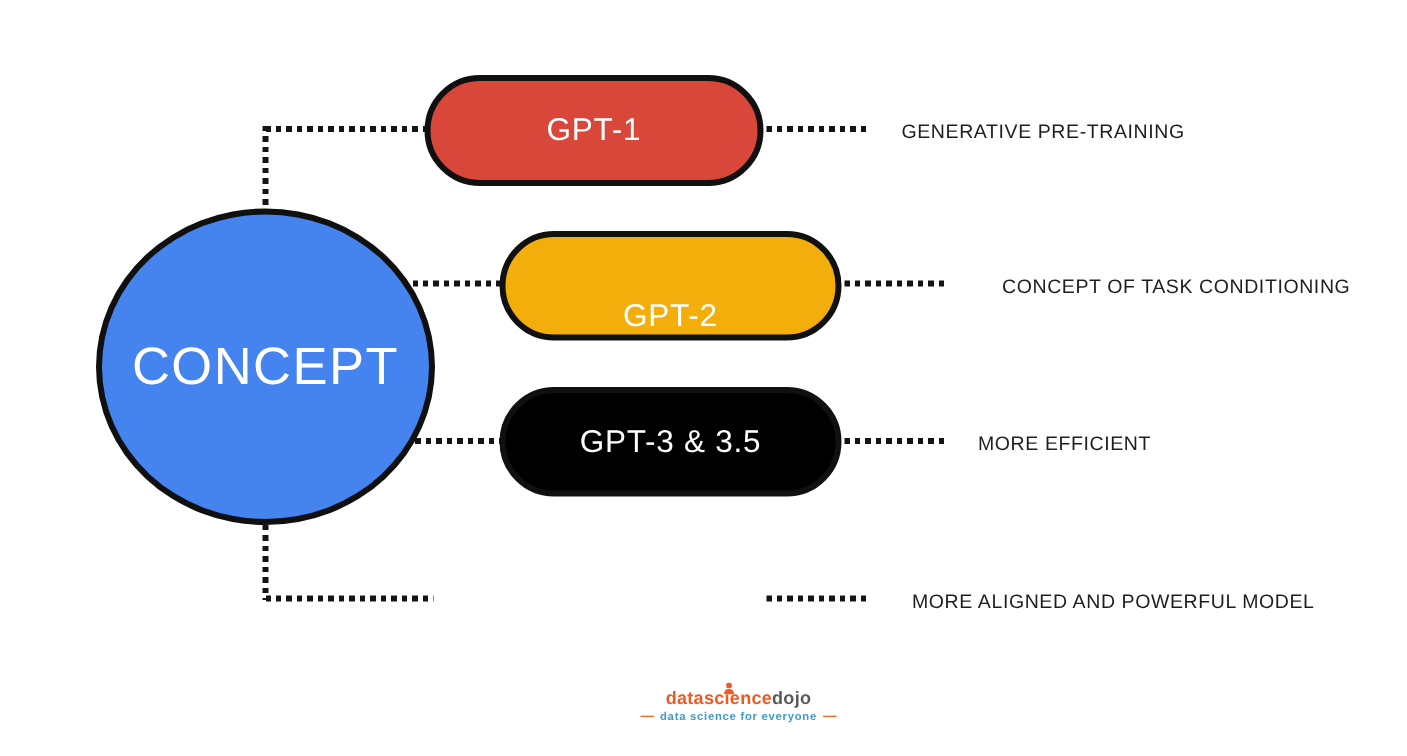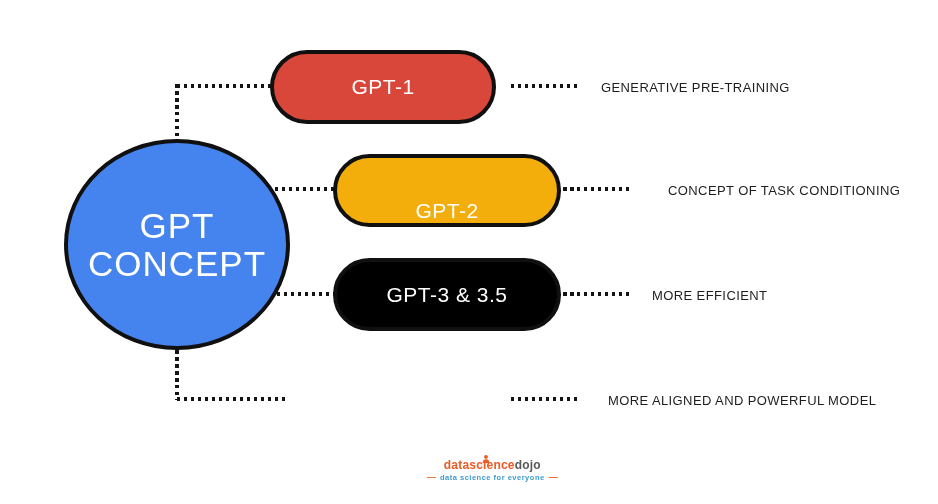--- a/index.html
+++ b/index.html
@@ -16,21 +16,21 @@
     color:#ffffff; font-size:35px; letter-spacing:1px; line-height:1.07;
     text-align:center; z-index:2;
   }
 
   
   .pill {
     position:absolute; box-sizing:border-box; border:4px solid #101010;
     border-radius:40px; display:flex; align-items:center; justify-content:center;
     color:#ffffff; font-size:21px; letter-spacing:0.5px; z-index:2;
   }
-  .pill1 { left:270px; top:50px;  width:226px; height:74px; }
+  .pill1 { left:283px; top:50px;  width:226px; height:74px; }
   .pill2 { left:333px; top:154px; width:228px; height:73px;align-items:flex-end; }
   .pill3 { left:333px; top:258px; width:228px; height:73px; }
   .pill4 { left:283px; top:363px; width:226px; height:73px; }
 
   
   .dot-h {
     position:absolute; height:4px; z-index:1;
     background-image:repeating-linear-gradient(to right, #141414 0 3.5px, transparent 3.5px 7px);
   }
   .dot-v {
@@ -82,21 +82,20 @@
   <div class="dot-h" id="c2h"></div>
   <div class="dot-h" id="c3h"></div>
   <div class="dot-v" id="c4v"></div>
   <div class="dot-h" id="c4h"></div>
   <div class="dot-h" id="r1"></div>
   <div class="dot-h" id="r2"></div>
   <div class="dot-h" id="r3"></div>
   <div class="dot-h" id="r4"></div>
 
   <div class="center-circle" style="background: rgb(69, 132, 238);">
-    <span>GPT</span>
     <span>CONCEPT</span>
   </div>
 
   <div class="pill pill1" style="background: rgb(217, 70, 58);">
     <span>GPT-1</span>
   </div>
   <div class="pill pill2" style="background: rgb(243, 174, 12);">
     <span>GPT-2</span>
   </div>
   <div class="pill pill3" style="background: #000000;">

